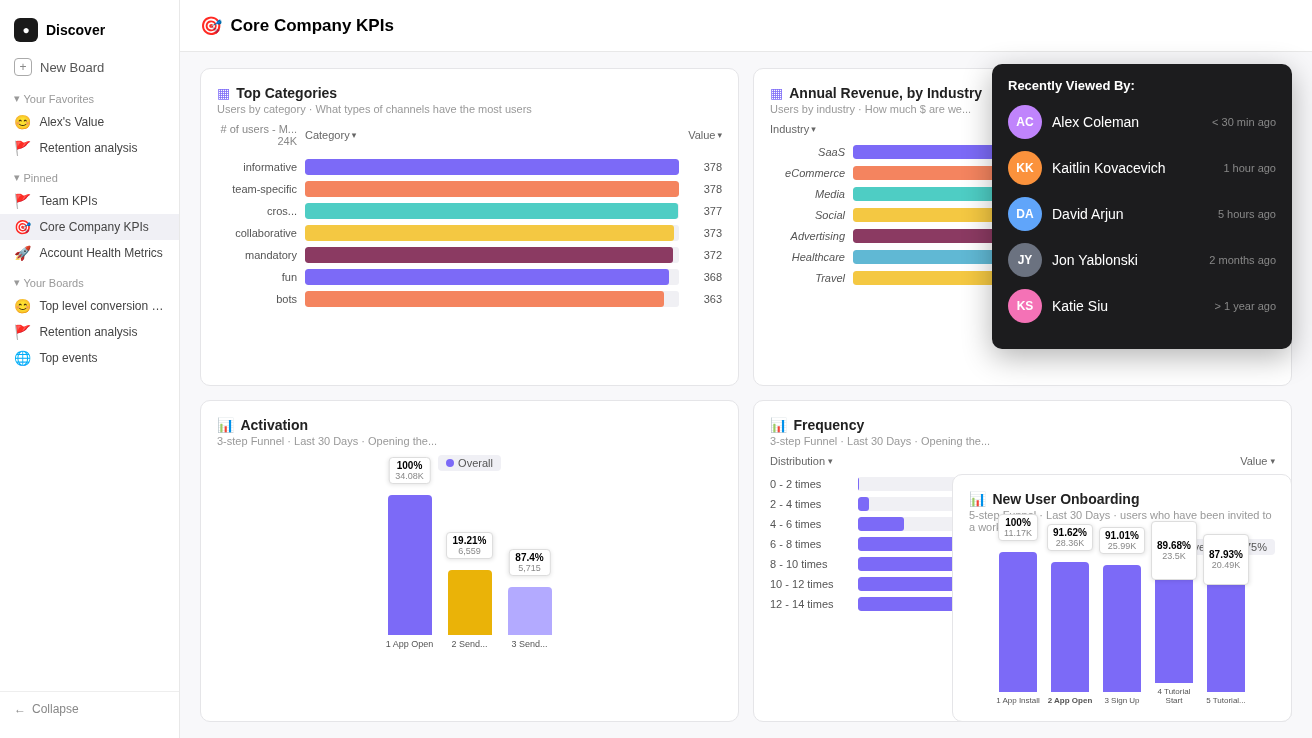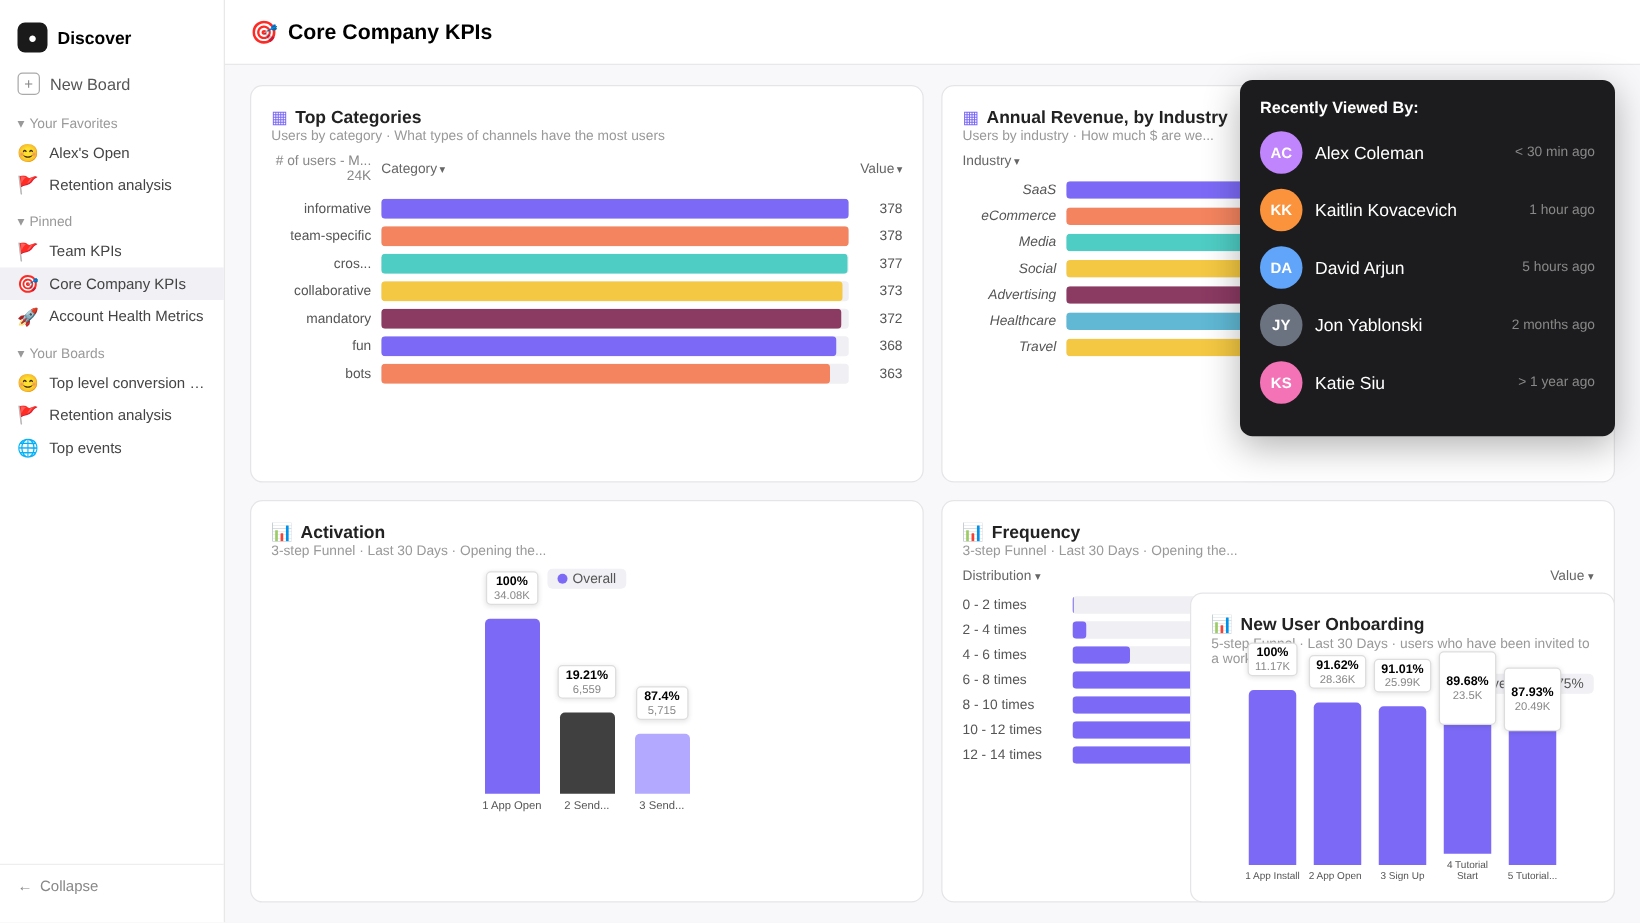--- a/index.html
+++ b/index.html
@@ -93,21 +93,21 @@
     <div class="plus">+</div>
     <span>New Board</span>
   </div>
 
   <div class="sidebar-section-header">
     <span>▾</span>
     <span>Your Favorites</span>
   </div>
   <div class="sidebar-item">
     <span class="emoji">😊</span>
-    <label>Alex's Open</label>
+    <label>Alex's Value</label>
   </div>
   <div class="sidebar-item">
     <span class="emoji">🚩</span>
     <label>Retention analysis</label>
   </div>
 
   <div class="sidebar-section-header">
     <span>▾</span>
     <span>Pinned</span>
   </div>
@@ -317,21 +317,21 @@
           <div style="display: flex; flex-direction: column; align-items: center;">
             <div style="width: 44px; height: 140px; background: rgb(124, 106, 247); border-radius: 4px 4px 0px 0px; position: relative;">
               <div style="position: absolute; top: -38px; left: 50%; transform: translateX(-50%); background: rgb(255, 255, 255); border: 1px solid rgb(221, 221, 221); border-radius: 4px; padding: 2px 6px; font-size: 9px; white-space: nowrap; text-align: center; box-shadow: rgba(0, 0, 0, 0.1) 0px 1px 4px;">
                 <div style="font-weight:700;font-size:10px;">100%</div>
                 <div style="color:#888;font-size:9px;">34.08K</div>
               </div>
             </div>
             <div style="font-size: 9px; color: rgb(85, 85, 85); margin-top: 4px; text-align: center; width: 50px;">1 App Open</div>
           </div>
           <div style="display: flex; flex-direction: column; align-items: center;">
-            <div style="width: 44px; height: 65px; background: #404040; border-radius: 4px 4px 0px 0px; position: relative;">
+            <div style="width: 44px; height: 65px; background: #eab308; border-radius: 4px 4px 0px 0px; position: relative;">
               <div style="position: absolute; top: -38px; left: 50%; transform: translateX(-50%); background: rgb(255, 255, 255); border: 1px solid rgb(221, 221, 221); border-radius: 4px; padding: 2px 6px; font-size: 9px; white-space: nowrap; text-align: center; box-shadow: rgba(0, 0, 0, 0.1) 0px 1px 4px;">
                 <div style="font-weight:700;font-size:10px;">19.21%</div>
                 <div style="color:#888;font-size:9px;">6,559</div>
               </div>
             </div>
             <div style="font-size: 9px; color: rgb(85, 85, 85); margin-top: 4px; text-align: center; width: 50px;">2 Send...</div>
           </div>
           <div style="display: flex; flex-direction: column; align-items: center;">
             <div style="width: 44px; height: 48px; background: rgb(179, 170, 255); border-radius: 4px 4px 0px 0px; position: relative;">
               <div style="position: absolute; top: -38px; left: 50%; transform: translateX(-50%); background: rgb(255, 255, 255); border: 1px solid rgb(221, 221, 221); border-radius: 4px; padding: 2px 6px; font-size: 9px; white-space: nowrap; text-align: center; box-shadow: rgba(0, 0, 0, 0.1) 0px 1px 4px;">
@@ -437,21 +437,21 @@
           </div>
           <div style="font-size: 8px; color: rgb(85, 85, 85); margin-top: 4px; text-align: center; width: 46px;">1 App Install</div>
         </div>
         <div style="display: flex; flex-direction: column; align-items: center;">
           <div style="width: 38px; height: 130px; background: rgb(124, 106, 247); border-radius: 4px 4px 0px 0px; position: relative;">
             <div style="position: absolute; top: -38px; left: 50%; transform: translateX(-50%); background: rgb(255, 255, 255); border: 1px solid rgb(221, 221, 221); border-radius: 4px; padding: 2px 5px; font-size: 9px; white-space: nowrap; text-align: center; box-shadow: rgba(0, 0, 0, 0.1) 0px 1px 4px;">
               <div style="font-weight:700;font-size:10px;">91.62%</div>
               <div style="color:#888;font-size:9px;">28.36K</div>
             </div>
           </div>
-          <div style="font-size: 8px; color: rgb(85, 85, 85); margin-top: 4px; text-align: left; width: 46px;">2 App Open</div>
+          <div style="font-size: 8px; color: rgb(85, 85, 85); margin-top: 4px; text-align: center; width: 46px; font-weight: bold;">2 App Open</div>
         </div>
         <div style="display: flex; flex-direction: column; align-items: center;">
           <div style="width: 38px; height: 127px; background: rgb(124, 106, 247); border-radius: 4px 4px 0px 0px; position: relative;">
             <div style="position: absolute; top: -38px; left: 50%; transform: translateX(-50%); background: rgb(255, 255, 255); border: 1px solid rgb(221, 221, 221); border-radius: 4px; padding: 2px 5px; font-size: 9px; white-space: nowrap; text-align: center; box-shadow: rgba(0, 0, 0, 0.1) 0px 1px 4px;">
               <div style="font-weight:700;font-size:10px;">91.01%</div>
               <div style="color:#888;font-size:9px;">25.99K</div>
             </div>
           </div>
           <div style="font-size: 8px; color: rgb(85, 85, 85); margin-top: 4px; text-align: center; width: 46px;">3 Sign Up</div>
         </div>

